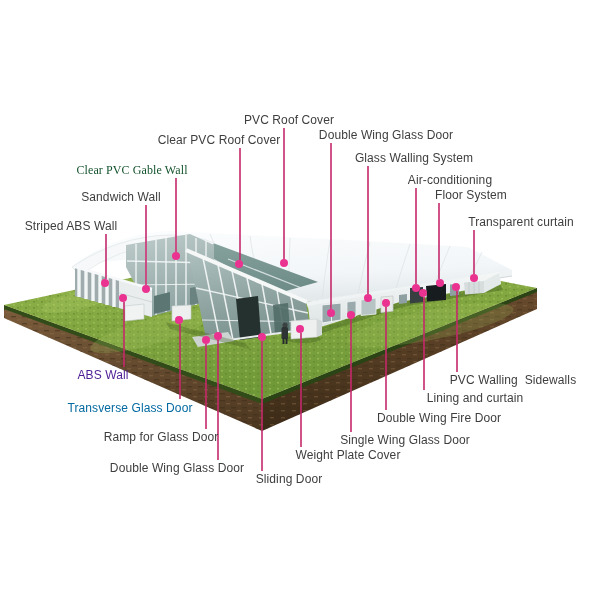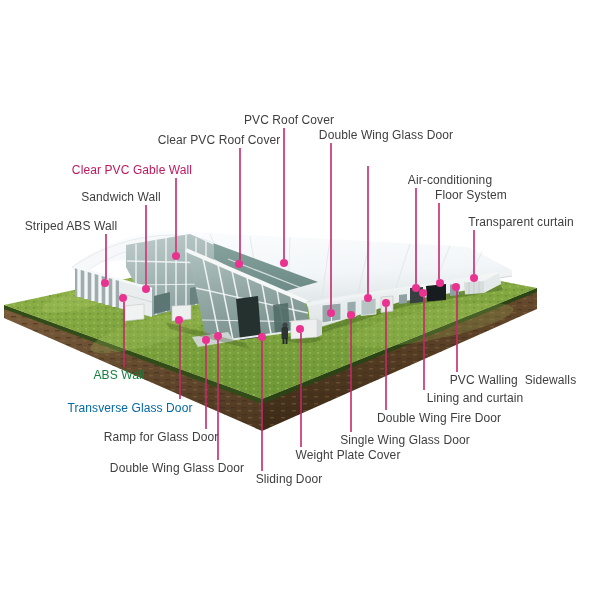--- a/index.html
+++ b/index.html
@@ -237,27 +237,28 @@
       <line x1="424" y1="297" x2="424" y2="390" stroke="#c5296b" stroke-width="1.6"></line>
       <circle cx="423" cy="293" r="4" fill="#ea3390"></circle>
       <line x1="457" y1="291" x2="457" y2="372" stroke="#c5296b" stroke-width="1.6"></line>
       <circle cx="456" cy="287" r="4" fill="#ea3390"></circle>
     </svg>
 
   <div id="label-layer">
       <span class="callout-label" style="left: 289px; top: 120px; color: rgb(62, 62, 62);">PVC Roof Cover</span>
       <span class="callout-label" style="left: 219px; top: 140px; color: rgb(62, 62, 62);">Clear PVC Roof Cover</span>
       <span class="callout-label" style="left: 386px; top: 135px; color: rgb(62, 62, 62);">Double Wing Glass Door</span>
+      <span class="callout-label" style="left: 414px; top: 158px; color: rgb(62, 62, 62);">Glass Walling System</span>
       <span class="callout-label" style="left: 450px; top: 180px; color: rgb(62, 62, 62);">Air-conditioning</span>
       <span class="callout-label" style="left: 471px; top: 195px; color: rgb(62, 62, 62);">Floor System</span>
       <span class="callout-label" style="left: 521px; top: 222px; color: rgb(62, 62, 62);">Transparent curtain</span>
-      <span class="callout-label" style="left: 132px; top: 170px; color: #be185d;">Clear PVC Gable Wall</span>
+      <span class="callout-label" style="left: 132px; top: 170px; color: #14532d; font-family: Liberation Serif, serif;">Clear PVC Gable Wall</span>
       <span class="callout-label" style="left: 121px; top: 197px; color: rgb(62, 62, 62);">Sandwich Wall</span>
       <span class="callout-label" style="left: 71px; top: 226px; color: rgb(62, 62, 62);">Striped ABS Wall</span>
-      <span class="callout-label" style="left: 103px; top: 375px; color: #15803d; margin-left: 16px;">ABS Wall</span>
+      <span class="callout-label" style="left: 103px; top: 375px; color: #4c1d95;">ABS Wall</span>
       <span class="callout-label" style="left: 130px; top: 408px; color: #0369a1;">Transverse Glass Door</span>
       <span class="callout-label" style="left: 161px; top: 437px; color: rgb(62, 62, 62);">Ramp for Glass Door</span>
       <span class="callout-label" style="left: 177px; top: 468px; color: rgb(62, 62, 62);">Double Wing Glass Door</span>
       <span class="callout-label" style="left: 289px; top: 479px; color: rgb(62, 62, 62);">Sliding Door</span>
       <span class="callout-label" style="left: 348px; top: 455px; color: rgb(62, 62, 62);">Weight Plate Cover</span>
       <span class="callout-label" style="left: 439px; top: 418px; color: rgb(62, 62, 62);">Double Wing Fire Door</span>
       <span class="callout-label" style="left: 405px; top: 440px; color: rgb(62, 62, 62);">Single Wing Glass Door</span>
       <span class="callout-label" style="left: 467px; top: 398px; color: rgb(62, 62, 62); padding-left: 16px;">Lining and curtain</span>
       <span class="callout-label" style="left: 513px; top: 380px; color: rgb(62, 62, 62);">PVC Walling  Sidewalls</span>
     </div>

